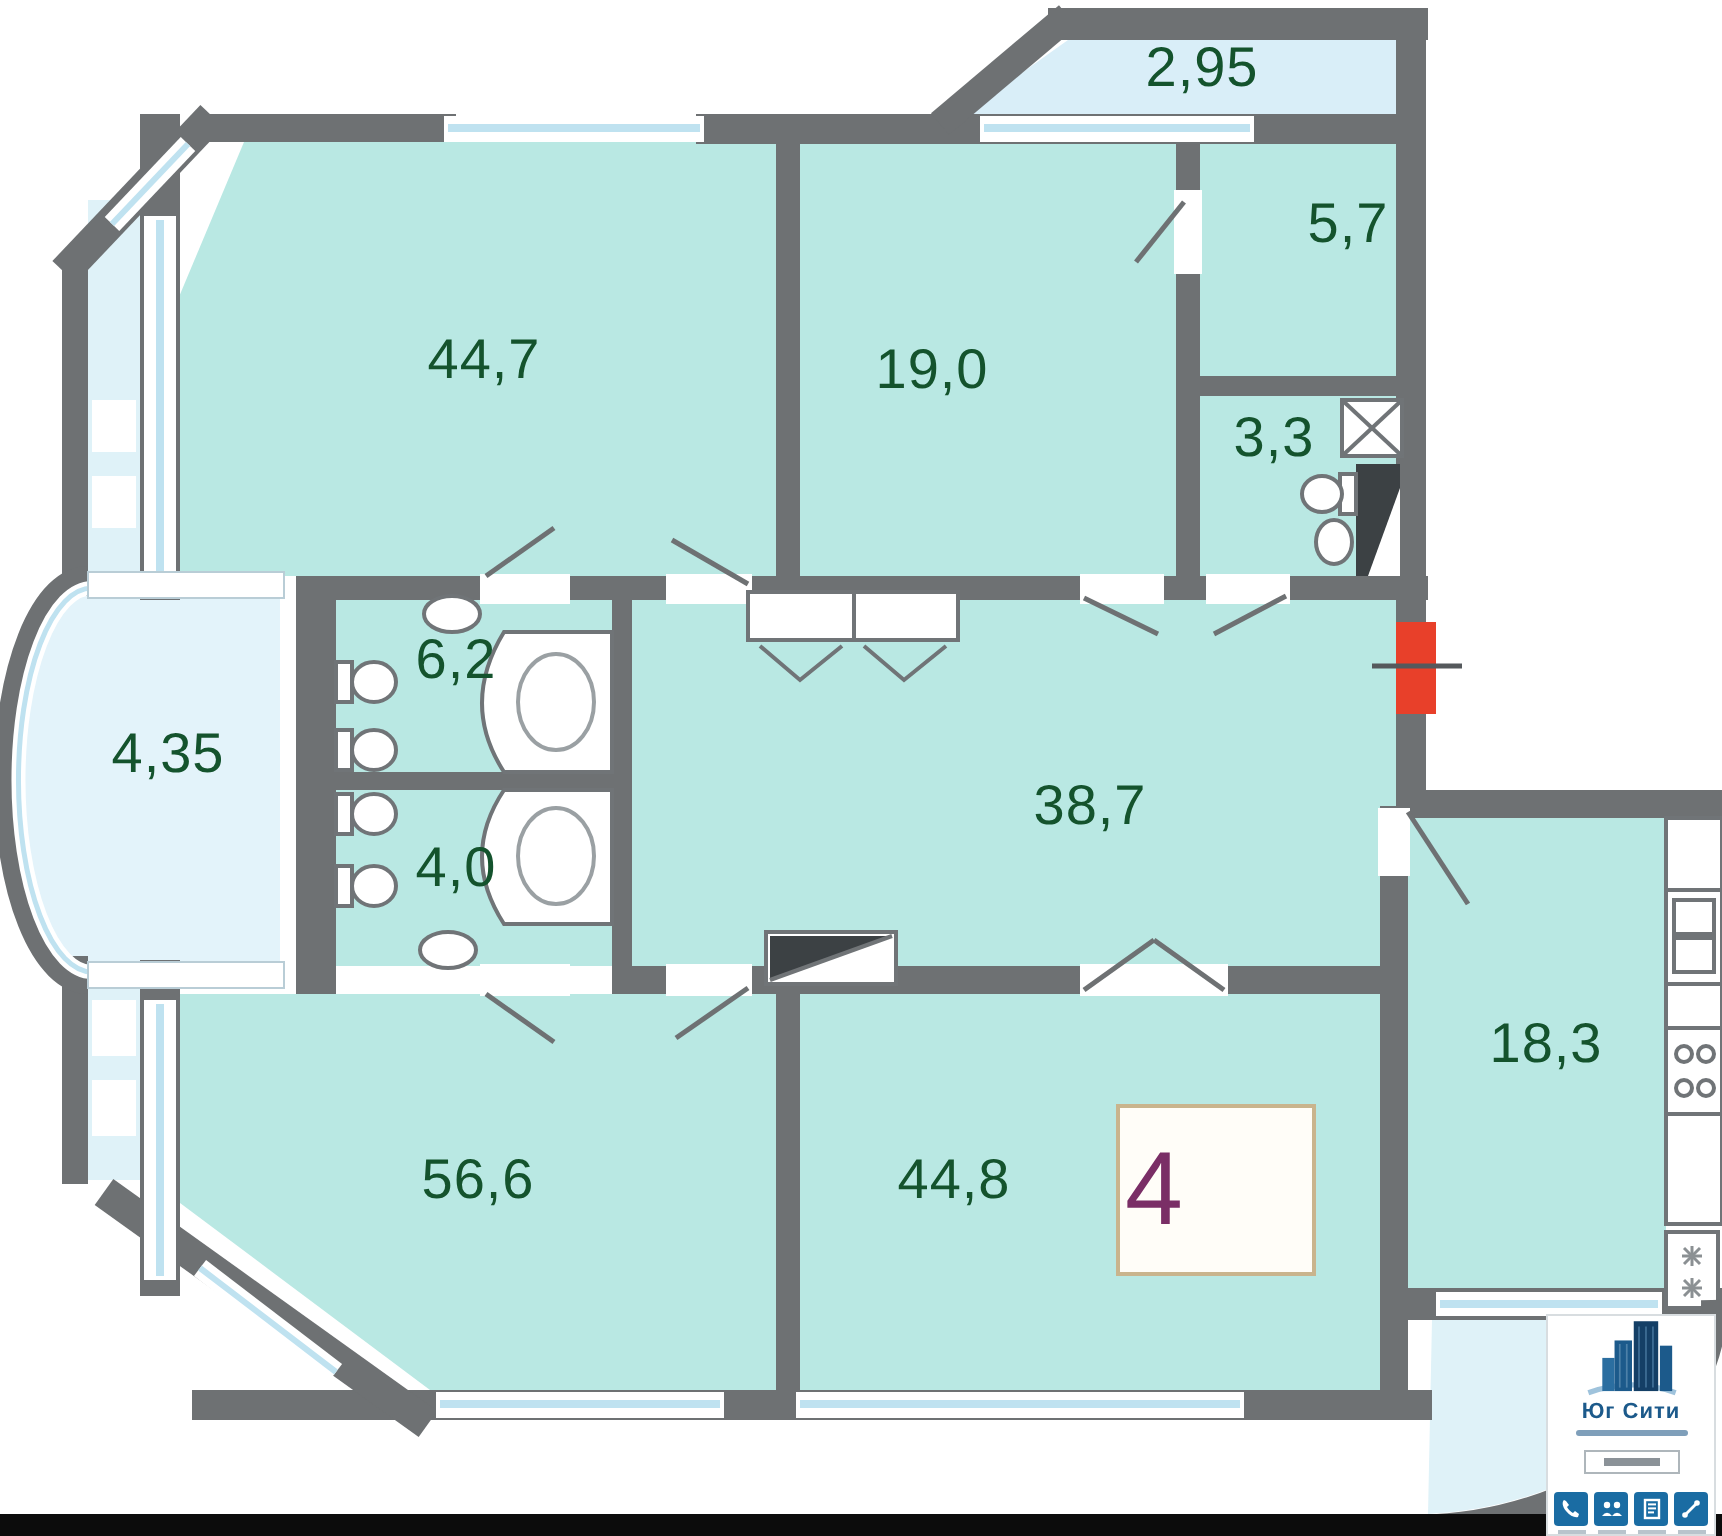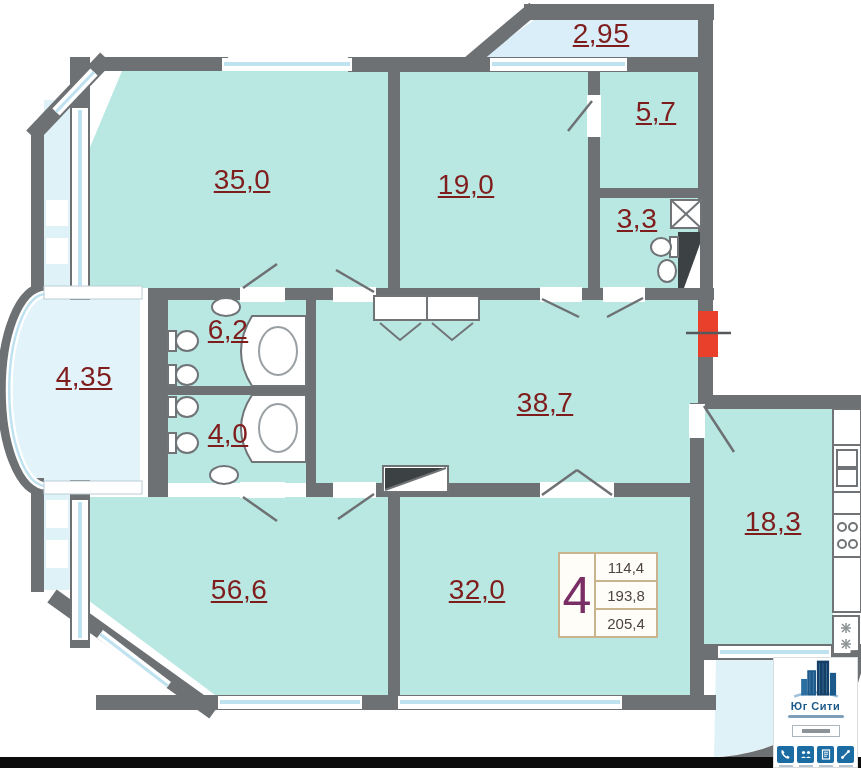--- a/index.html
+++ b/index.html
@@ -1,21 +1,21 @@
 <!DOCTYPE html>
 <html><head>
 <meta charset="utf-8">
 <style>
   html,body{margin:0;padding:0;background:#fff;}
   .canvas{position:relative;width:861px;height:768px;background:#ffffff;overflow:hidden;
           font-family:"Liberation Sans",sans-serif;}
   .plan-svg{position:absolute;left:0;top:0;z-index:1;}
   .rlab{position:absolute;transform:translate(-50%,-50%);z-index:2;
-        font:300 28px/1 "Liberation Sans",sans-serif;color:#7f1d1d;
-        letter-spacing:.5px;white-space:nowrap;text-decoration:underline;}
+        font:300 28px/1 "Liberation Sans",sans-serif;color:#14532d;
+        letter-spacing:.5px;white-space:nowrap;}
   
   .stamp{position:absolute;left:558px;top:552px;width:100px;height:86px;z-index:3;
          background:#fffdf8;border:2px solid #c9b48d;display:flex;box-sizing:border-box;}
   .stamp-left{width:34px;display:flex;align-items:center;justify-content:center;
               font:300 52px/1 "Liberation Sans",sans-serif;color:#7a2e66;}
   .stamp-rows{flex:1;display:flex;flex-direction:column;border-left:2px solid #c9b48d;}
   .stamp-row{flex:1;display:flex;align-items:center;justify-content:center;
              font:300 15px/1 "Liberation Sans",sans-serif;color:#4e463e;
              border-bottom:2px solid #c9b48d;}
   .stamp-row:last-child{border-bottom:none;}
@@ -231,40 +231,35 @@
   </g>
 
   <path d="M857,650 A 152 112 0 0 1 710,764" fill="none" stroke="#6e7173" stroke-width="13"></path>
 
   <g>
     <rect x="698" y="311" width="20" height="46" fill="#e8402a"></rect>
     <line x1="686" y1="333" x2="731" y2="333" stroke="#55595c" stroke-width="2.5"></line>
   </g>
 </svg>
 
-<div class="rlab" style="left:242px;top:180px">35,0</div>
+<div class="rlab" style="left:242px;top:180px">44,7</div>
 <div class="rlab" style="left:466px;top:185px">19,0</div>
-<div class="rlab" style="left:656px;top:112px">5,7</div>
+<div class="rlab" style="left:674px;top:112px">5,7</div>
 <div class="rlab" style="left:637px;top:219px">3,3</div>
 <div class="rlab" style="left:601px;top:34px">2,95</div>
 <div class="rlab" style="left:84px;top:377px">4,35</div>
 <div class="rlab" style="left:228px;top:330px">6,2</div>
 <div class="rlab" style="left:228px;top:434px">4,0</div>
 <div class="rlab" style="left:545px;top:403px">38,7</div>
 <div class="rlab" style="left:773px;top:522px">18,3</div>
 <div class="rlab" style="left:239px;top:590px">56,6</div>
-<div class="rlab" style="left:477px;top:590px">32,0</div>
+<div class="rlab" style="left:477px;top:590px">44,8</div>
 
 <div class="stamp">
   <div class="stamp-left">4</div>
-  <div class="stamp-rows">
-    <div class="stamp-row">114,4</div>
-    <div class="stamp-row">193,8</div>
-    <div class="stamp-row">205,4</div>
-  </div>
 </div>
 
 <div class="bottom-bar"></div>
 
 <div class="logo-card">
   <svg width="58" height="48" viewBox="0 0 58 48">
     <path d="M4,44 Q29,35 54,44" stroke="#9fc3dc" fill="none" stroke-width="3"></path>
     <rect x="12" y="24" width="7" height="19" fill="#2b6ea0"></rect>
     <rect x="19" y="14" width="10" height="29" fill="#1c5a8b"></rect>
     <rect x="30" y="3" width="14" height="40" fill="#143f66"></rect>

